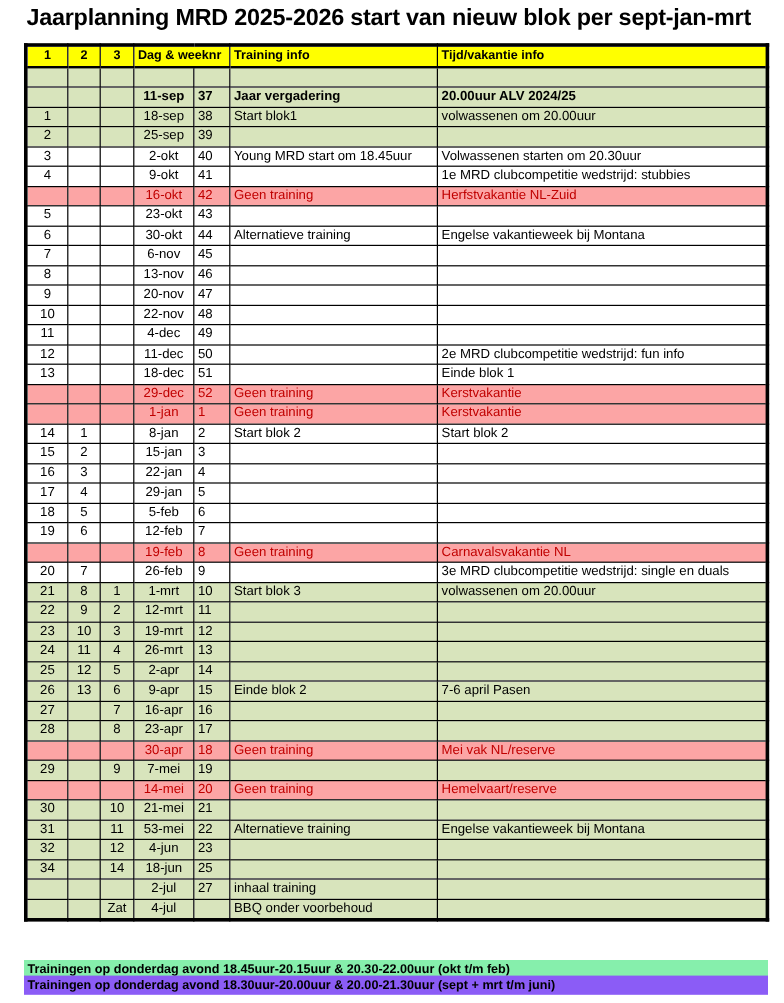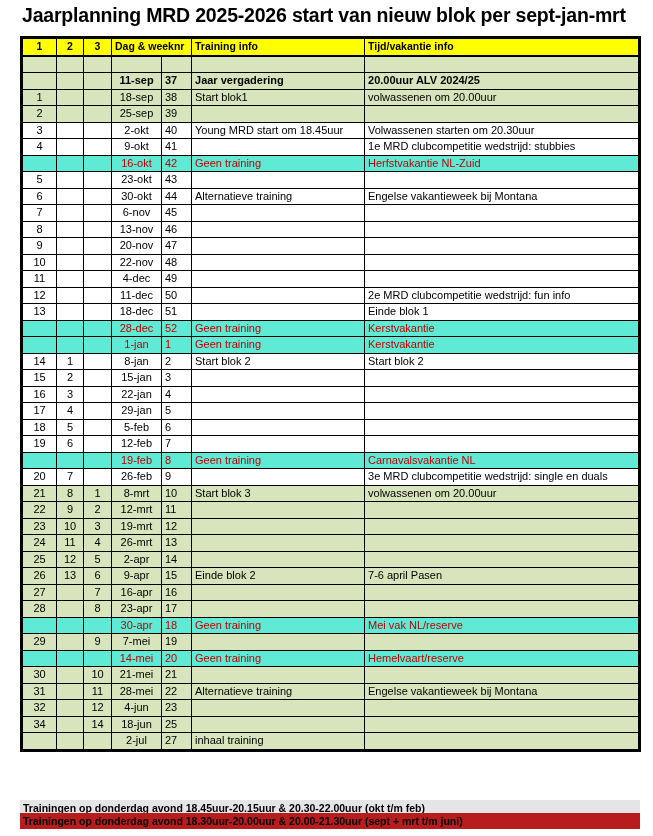--- a/index.html
+++ b/index.html
@@ -11,26 +11,26 @@
                border-collapse: collapse; border: 3px solid #000; table-layout: fixed;
                font-size: 11px; }
   table.plan td { border: 1px solid #000; height: 15.5px; padding: 0 3px; white-space: nowrap;
                   overflow: hidden; line-height: 15px; }
   table.plan tr.hdr td { background: #ffff00; font-weight: bold; font-size: 10.5px; border-bottom: 2px solid #000; }
   table.plan tr.hdr td.c { text-align: center; }
   .c { text-align: center; }
   .r { text-align: left; }
   tr.green td { background: #d8e4bc; }
   tr.white td { background: #ffffff; }
-  tr.red td { background: #5eead4; color: #c00000; }
+  tr.red td { background: #fca5a5; color: #c00000; }
   tr.bold td { font-weight: bold; }
   .foot { position: absolute; left: 20px; width: 617px; font-size: 10.5px; font-weight: bold;
           height: 16px; line-height: 16px; padding-left: 3px; white-space: nowrap; }
-  .foot1 { top: 800px; background: #e5e5e5; }
-  .foot2 { top: 813px; background: #b91c1c; }
+  .foot1 { top: 800px; background: #86efac; }
+  .foot2 { top: 813px; background: #8b5cf6; }
 </style>
 </head>
 <body>
 
 <div class="title">Jaarplanning MRD 2025-2026  start van nieuw blok per sept-jan-mrt</div>
 
 <table class="plan">
   <colgroup>
     <col style="width:35px">
       <col style="width:27px">
@@ -192,21 +192,21 @@
         <td class="c"></td>
         <td class="c">18-dec</td>
         <td class="r">51</td>
         <td></td>
         <td>Einde blok 1</td>
       </tr>
       <tr class="red">
         <td class="c"></td>
         <td class="c"></td>
         <td class="c"></td>
-        <td class="c">28-dec</td>
+        <td class="c">29-dec</td>
         <td class="r">52</td>
         <td>Geen training</td>
         <td>Kerstvakantie</td>
       </tr>
       <tr class="red">
         <td class="c"></td>
         <td class="c"></td>
         <td class="c"></td>
         <td class="c">1-jan</td>
         <td class="r">1</td>
@@ -282,21 +282,21 @@
         <td class="c"></td>
         <td class="c">26-feb</td>
         <td class="r">9</td>
         <td></td>
         <td>3e MRD clubcompetitie wedstrijd: single en duals</td>
       </tr>
       <tr class="green">
         <td class="c">21</td>
         <td class="c">8</td>
         <td class="c">1</td>
-        <td class="c">8-mrt</td>
+        <td class="c">1-mrt</td>
         <td class="r">10</td>
         <td>Start blok 3</td>
         <td>volwassenen om 20.00uur</td>
       </tr>
       <tr class="green">
         <td class="c">22</td>
         <td class="c">9</td>
         <td class="c">2</td>
         <td class="c">12-mrt</td>
         <td class="r">11</td>
@@ -390,21 +390,21 @@
         <td class="c">10</td>
         <td class="c">21-mei</td>
         <td class="r">21</td>
         <td></td>
         <td></td>
       </tr>
       <tr class="green">
         <td class="c">31</td>
         <td class="c"></td>
         <td class="c">11</td>
-        <td class="c">28-mei</td>
+        <td class="c">53-mei</td>
         <td class="r">22</td>
         <td>Alternatieve training</td>
         <td>Engelse vakantieweek bij Montana</td>
       </tr>
       <tr class="green">
         <td class="c">32</td>
         <td class="c"></td>
         <td class="c">12</td>
         <td class="c">4-jun</td>
         <td class="r">23</td>
@@ -420,19 +420,28 @@
         <td></td>
         <td></td>
       </tr>
       <tr class="green">
         <td class="c"></td>
         <td class="c"></td>
         <td class="c"></td>
         <td class="c">2-jul</td>
         <td class="r">27</td>
         <td>inhaal training</td>
+        <td></td>
+      </tr>
+      <tr class="green">
+        <td class="c"></td>
+        <td class="c"></td>
+        <td class="c">Zat</td>
+        <td class="c">4-jul</td>
+        <td class="r"></td>
+        <td>BBQ onder voorbehoud</td>
         <td></td>
       </tr>
     </tbody>
 </table>
 
 <div class="foot foot1">Trainingen op donderdag avond 18.45uur-20.15uur &amp; 20.30-22.00uur (okt t/m feb)</div>
 <div class="foot foot2">Trainingen op donderdag avond 18.30uur-20.00uur &amp; 20.00-21.30uur (sept + mrt t/m juni)</div>
 
 </body></html>

